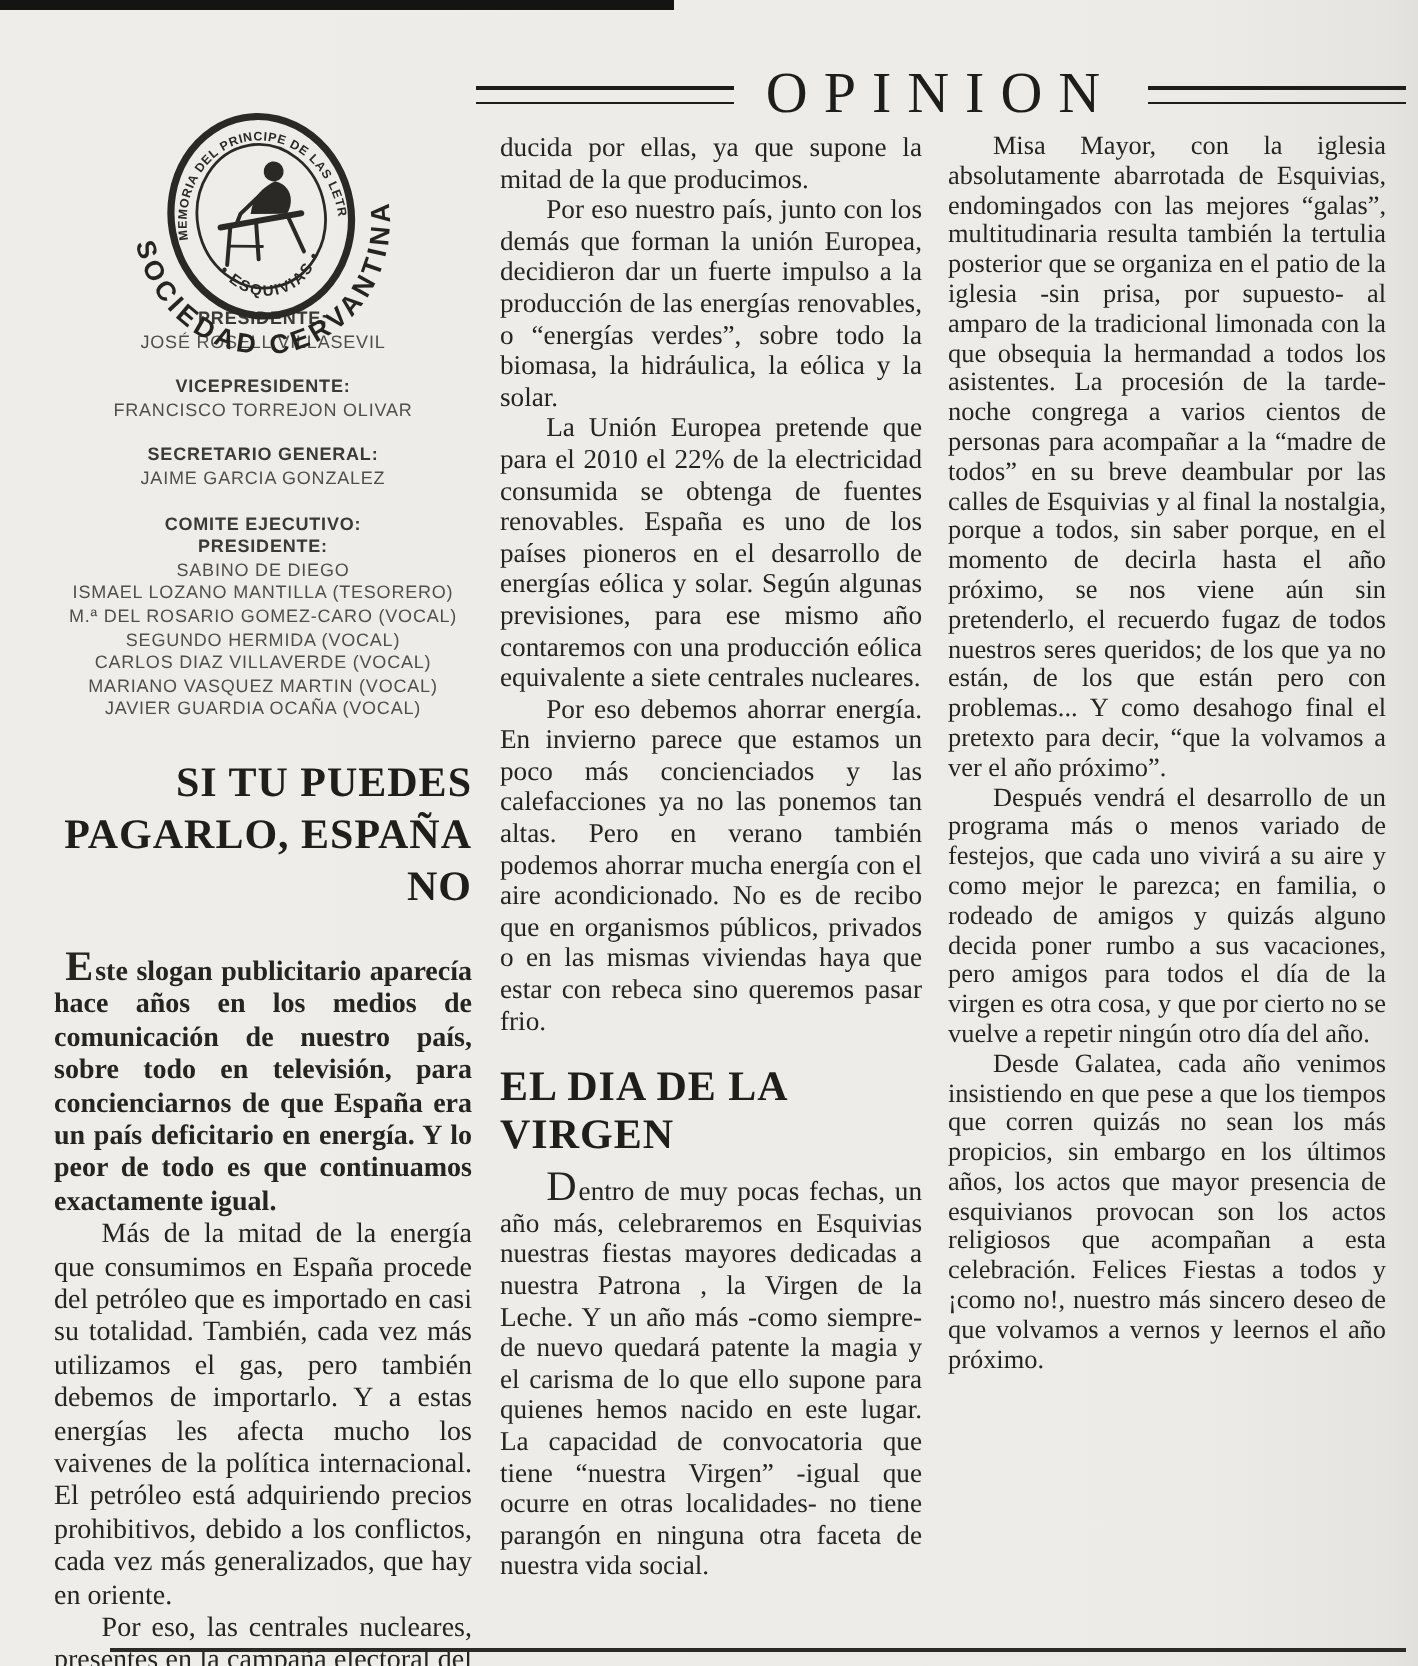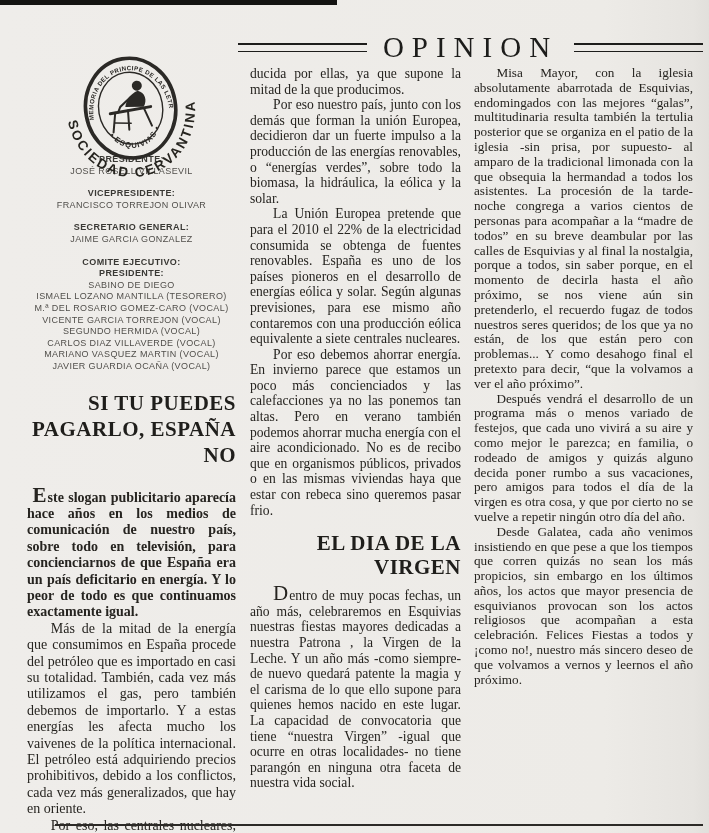--- a/index.html
+++ b/index.html
@@ -48,21 +48,21 @@
   }
   .masthead .block{margin-bottom:11px;}
   .masthead .label{font-weight:bold;color:#3a3935;}
 
   
   .article-title{
     margin:17px 0 22px;text-align:right;text-indent:0;
     font-size:21px;line-height:26px;letter-spacing:0.5px;color:#1f1e1b;font-weight:600;
   }
   .section-title{
-    margin:13px 0 9px;text-align:right;text-indent:0;
+    margin:13px 0 9px;text-align:left;text-indent:0;
     font-size:21px;line-height:24px;letter-spacing:0.5px;color:#1f1e1b;font-weight:600;
   }
 
   .bottom-rule{position:absolute;left:55px;width:648px;top:824px;border-top:2.5px solid #2c2a27;}
 </style>
 </head>
 <body>
 
 <div class="page">
   <div class="topbar"></div>
@@ -118,21 +118,20 @@
       <div class="block">
         <div class="label">SECRETARIO GENERAL:</div>
         <div>JAIME GARCIA GONZALEZ</div>
       </div>
       <div class="block">
         <div class="label">COMITE EJECUTIVO:</div>
         <div class="label">PRESIDENTE:</div>
         <div>SABINO DE DIEGO</div>
         <div>ISMAEL LOZANO MANTILLA (TESORERO)</div>
         <div>M.ª DEL ROSARIO GOMEZ-CARO (VOCAL)</div>
-        <div>VICENTE GARCIA TORREJON (VOCAL)</div>
         <div>SEGUNDO HERMIDA (VOCAL)</div>
         <div>CARLOS DIAZ VILLAVERDE (VOCAL)</div>
         <div>MARIANO VASQUEZ MARTIN (VOCAL)</div>
         <div>JAVIER GUARDIA OCAÑA (VOCAL)</div>
       </div>
     </div>
 
     <h2 class="article-title">SI TU PUEDES PAGARLO, ESPAÑA NO</h2>
 
     <p class="smallindent"><span class="initial">E</span><span>ste slogan publicitario aparecía hace años en los medios de comunicación de nuestro país, sobre todo en televisión, para concienciarnos de que España era un país deficitario en energía. Y lo peor de todo es que continuamos exactamente igual.</span></p>

